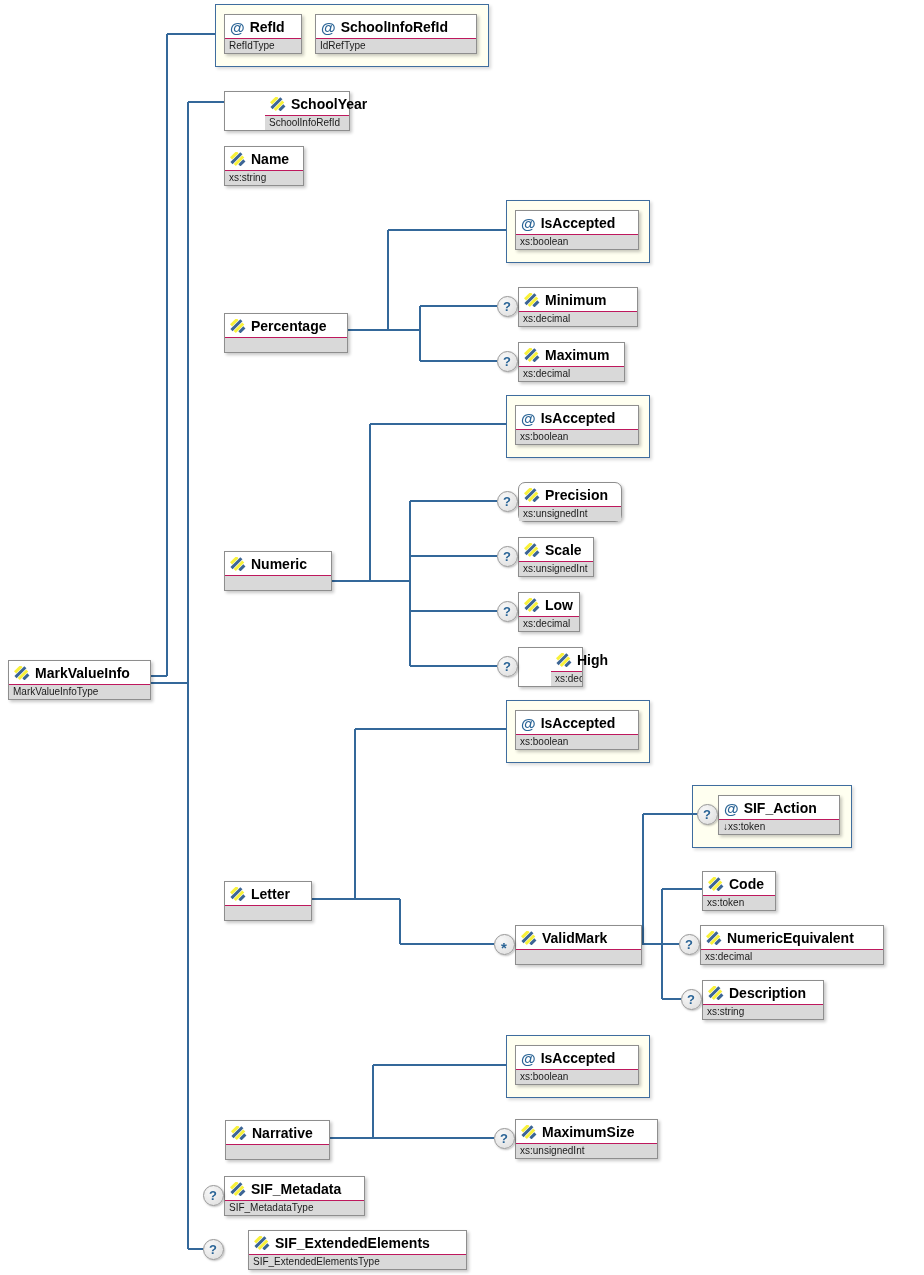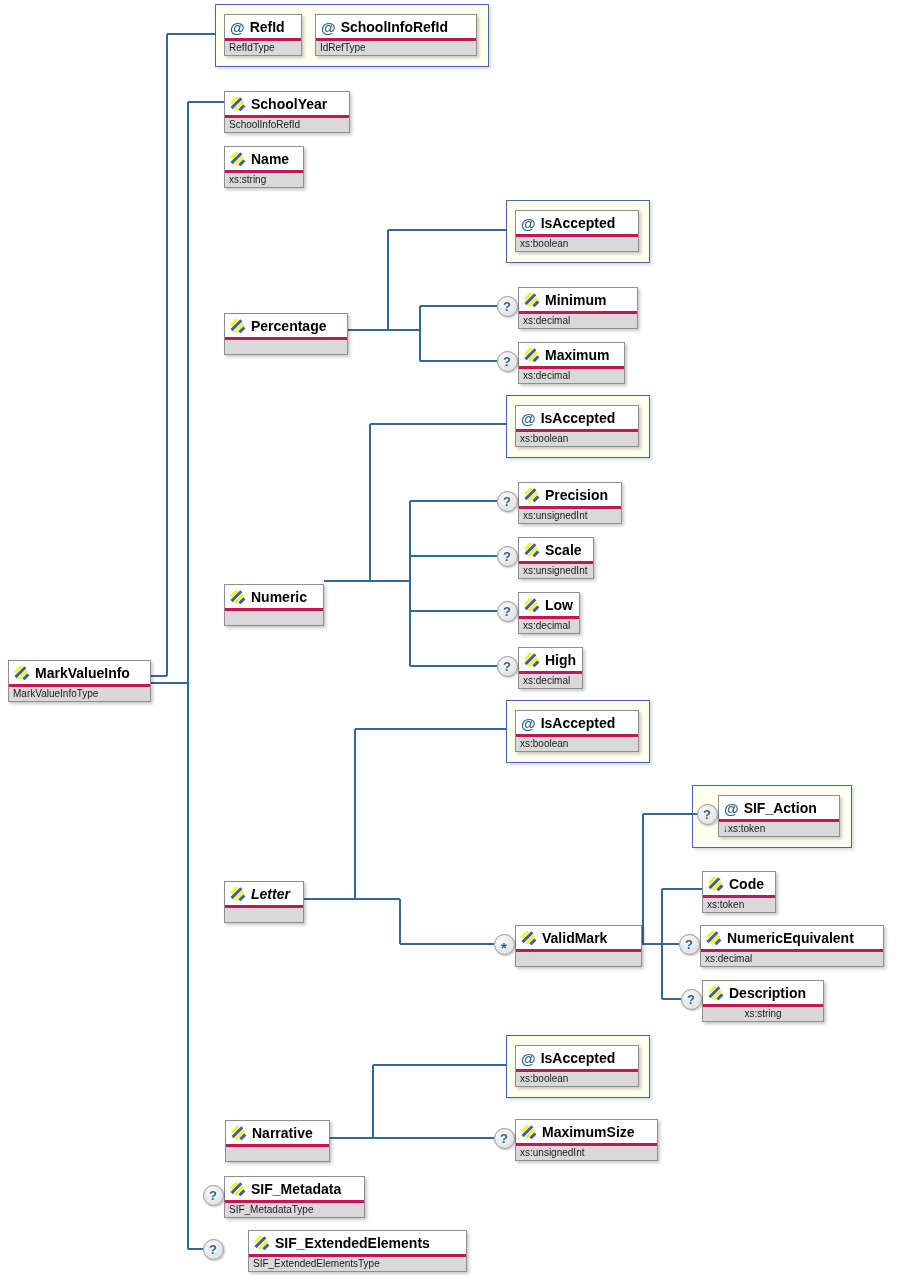--- a/index.html
+++ b/index.html
@@ -32,21 +32,21 @@
     white-space:nowrap;
   }
   .node .head .eicon { flex:0 0 auto; margin-right:5px; }
   .node .head .at {
     flex:0 0 auto; margin-right:5px;
     color:#2a6496; font-weight:bold; font-size:15px; line-height:15px;
   }
   .node .label { font-weight:bold; font-size:14px; color:#000; letter-spacing:0; }
   .node .band {
     background:#d9d9d9;
-    border-top:3px solid #be185d;
+    border-top:1px solid #be185d;
     font-size:10px; color:#1a1a1a;
     height:12px; line-height:12px;
     padding:1px 4px 1px 4px;
     white-space:nowrap; overflow:hidden;
   }
   .occ {
     position:absolute;
     width:21px; height:21px;
     border-radius:50%;
     border:1px solid #979797;
@@ -115,21 +115,21 @@
       </div>
       <div class="band">RefIdType</div>
     </div>
     <div class="node" style="left: 315px; top: 14px; width: 162px;">
       <div class="head">
         <span class="at">@</span>
         <span class="label">SchoolInfoRefId</span>
       </div>
       <div class="band">IdRefType</div>
     </div>
-    <div class="node" style="left: 224px; top: 91px; width: 126px;">
+    <div class="node" style="left: 224px; top: 91px; width: 126px; padding-left: 40px;">
       <div class="head">
         <svg class="eicon" width="16" height="14" viewBox="0 0 16 14">
           <g transform="rotate(-45 8 7)">
             <rect x="3.5" y="0.2" width="9" height="3" fill="#f8f13a"></rect>
             <rect x="0.5" y="3.8" width="14" height="3" fill="#3c6595"></rect>
             <rect x="1.5" y="7.4" width="12" height="3" fill="#f8f13a"></rect>
             <rect x="4.5" y="11" width="7" height="3" fill="#3c6595"></rect>
           </g>
         </svg>
         <span class="label">SchoolYear</span>
@@ -201,21 +201,21 @@
       <div class="band">xs:decimal</div>
     </div>
     <div class="occ" style="left: 496.5px; top: 350.5px;">?</div>
     <div class="node" style="left: 515px; top: 405px; width: 124px;">
       <div class="head">
         <span class="at">@</span>
         <span class="label">IsAccepted</span>
       </div>
       <div class="band">xs:boolean</div>
     </div>
-    <div class="node" style="left: 518px; top: 482px; width: 104px;">
+    <div class="node" style="left: 518px; top: 482px; width: 104px; border-radius: 7px;">
       <div class="head">
         <svg class="eicon" width="16" height="14" viewBox="0 0 16 14">
           <g transform="rotate(-45 8 7)">
             <rect x="3.5" y="0.2" width="9" height="3" fill="#f8f13a"></rect>
             <rect x="0.5" y="3.8" width="14" height="3" fill="#3c6595"></rect>
             <rect x="1.5" y="7.4" width="12" height="3" fill="#f8f13a"></rect>
             <rect x="4.5" y="11" width="7" height="3" fill="#3c6595"></rect>
           </g>
         </svg>
         <span class="label">Precision</span>
@@ -231,21 +231,21 @@
             <rect x="0.5" y="3.8" width="14" height="3" fill="#3c6595"></rect>
             <rect x="1.5" y="7.4" width="12" height="3" fill="#f8f13a"></rect>
             <rect x="4.5" y="11" width="7" height="3" fill="#3c6595"></rect>
           </g>
         </svg>
         <span class="label">Scale</span>
       </div>
       <div class="band">xs:unsignedInt</div>
     </div>
     <div class="occ" style="left: 496.5px; top: 545.5px;">?</div>
-    <div class="node" style="left: 224px; top: 584px; width: 100px;">
+    <div class="node" style="left: 224px; top: 551px; width: 108px;">
       <div class="head">
         <svg class="eicon" width="16" height="14" viewBox="0 0 16 14">
           <g transform="rotate(-45 8 7)">
             <rect x="3.5" y="0.2" width="9" height="3" fill="#f8f13a"></rect>
             <rect x="0.5" y="3.8" width="14" height="3" fill="#3c6595"></rect>
             <rect x="1.5" y="7.4" width="12" height="3" fill="#f8f13a"></rect>
             <rect x="4.5" y="11" width="7" height="3" fill="#3c6595"></rect>
           </g>
         </svg>
         <span class="label">Numeric</span>
@@ -260,21 +260,21 @@
             <rect x="0.5" y="3.8" width="14" height="3" fill="#3c6595"></rect>
             <rect x="1.5" y="7.4" width="12" height="3" fill="#f8f13a"></rect>
             <rect x="4.5" y="11" width="7" height="3" fill="#3c6595"></rect>
           </g>
         </svg>
         <span class="label">Low</span>
       </div>
       <div class="band">xs:decimal</div>
     </div>
     <div class="occ" style="left: 496.5px; top: 600.5px;">?</div>
-    <div class="node" style="left: 518px; top: 647px; width: 65px;">
+    <div class="node" style="left: 518px; top: 647px; width: 65px; padding-left: 32px;">
       <div class="head">
         <svg class="eicon" width="16" height="14" viewBox="0 0 16 14">
           <g transform="rotate(-45 8 7)">
             <rect x="3.5" y="0.2" width="9" height="3" fill="#f8f13a"></rect>
             <rect x="0.5" y="3.8" width="14" height="3" fill="#3c6595"></rect>
             <rect x="1.5" y="7.4" width="12" height="3" fill="#f8f13a"></rect>
             <rect x="4.5" y="11" width="7" height="3" fill="#3c6595"></rect>
           </g>
         </svg>
         <span class="label">High</span>
@@ -318,21 +318,21 @@
             <rect x="3.5" y="0.2" width="9" height="3" fill="#f8f13a"></rect>
             <rect x="0.5" y="3.8" width="14" height="3" fill="#3c6595"></rect>
             <rect x="1.5" y="7.4" width="12" height="3" fill="#f8f13a"></rect>
             <rect x="4.5" y="11" width="7" height="3" fill="#3c6595"></rect>
           </g>
         </svg>
         <span class="label">Code</span>
       </div>
       <div class="band">xs:token</div>
     </div>
-    <div class="node" style="left: 224px; top: 881px; width: 80px; font-style: italic;">
+    <div class="node" style="left: 224px; top: 881px; width: 88px;">
       <div class="head">
         <svg class="eicon" width="16" height="14" viewBox="0 0 16 14">
           <g transform="rotate(-45 8 7)">
             <rect x="3.5" y="0.2" width="9" height="3" fill="#f8f13a"></rect>
             <rect x="0.5" y="3.8" width="14" height="3" fill="#3c6595"></rect>
             <rect x="1.5" y="7.4" width="12" height="3" fill="#f8f13a"></rect>
             <rect x="4.5" y="11" width="7" height="3" fill="#3c6595"></rect>
           </g>
         </svg>
         <span class="label">Letter</span>
@@ -362,21 +362,21 @@
             <rect x="0.5" y="3.8" width="14" height="3" fill="#3c6595"></rect>
             <rect x="1.5" y="7.4" width="12" height="3" fill="#f8f13a"></rect>
             <rect x="4.5" y="11" width="7" height="3" fill="#3c6595"></rect>
           </g>
         </svg>
         <span class="label">NumericEquivalent</span>
       </div>
       <div class="band">xs:decimal</div>
     </div>
     <div class="occ" style="left: 678.5px; top: 933.5px;">?</div>
-    <div class="node" style="left: 702px; top: 980px; width: 122px; text-align: center;">
+    <div class="node" style="left: 702px; top: 980px; width: 122px;">
       <div class="head">
         <svg class="eicon" width="16" height="14" viewBox="0 0 16 14">
           <g transform="rotate(-45 8 7)">
             <rect x="3.5" y="0.2" width="9" height="3" fill="#f8f13a"></rect>
             <rect x="0.5" y="3.8" width="14" height="3" fill="#3c6595"></rect>
             <rect x="1.5" y="7.4" width="12" height="3" fill="#f8f13a"></rect>
             <rect x="4.5" y="11" width="7" height="3" fill="#3c6595"></rect>
           </g>
         </svg>
         <span class="label">Description</span>

